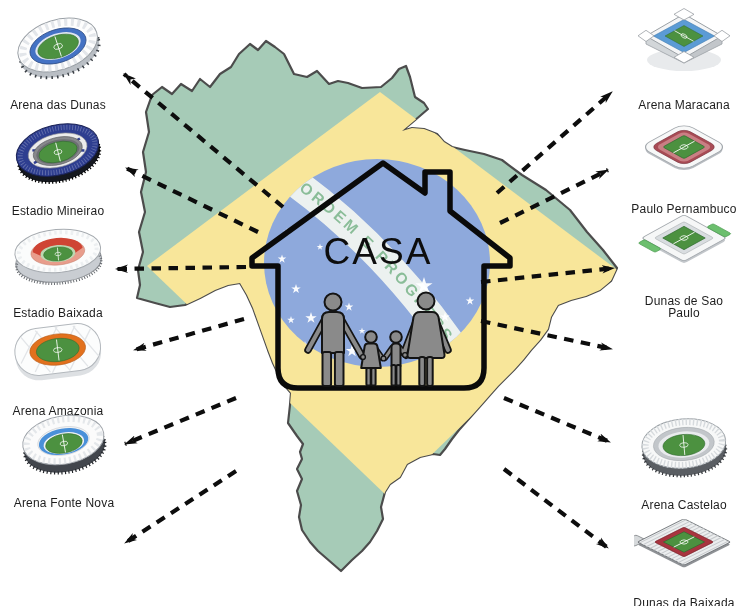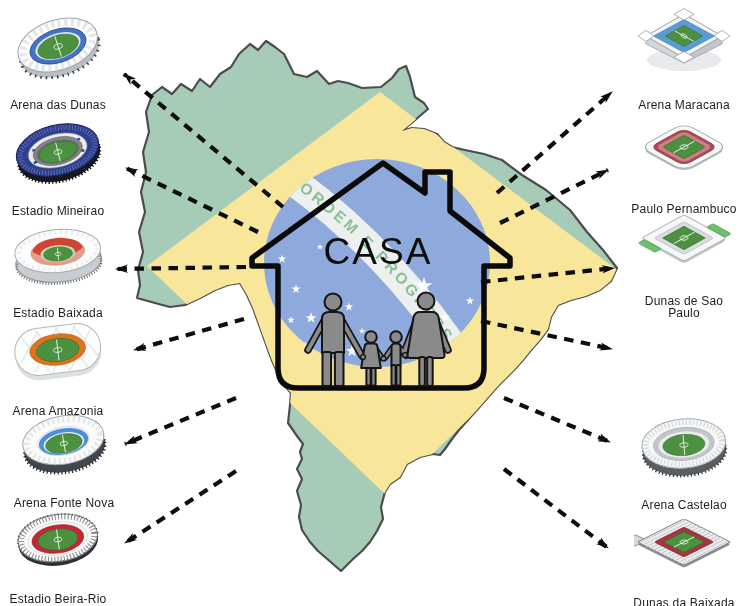--- a/index.html
+++ b/index.html
@@ -238,36 +238,20 @@
         <ellipse cx="50" cy="37.5" rx="25" ry="13" fill="#4a90d9"></ellipse>
         <ellipse cx="50" cy="39" rx="20.5" ry="10.5" fill="#eef1f3"></ellipse>
         <ellipse cx="50" cy="39.5" rx="18.5" ry="9.5" fill="#4c9140" stroke="#33702f" stroke-width=".6"></ellipse>
         <line x1="50" y1="30.5" x2="50" y2="48.5" stroke="#fff" stroke-width=".8"></line>
         <ellipse cx="50" cy="39.5" rx="3.8" ry="2.2" fill="none" stroke="#fff" stroke-width=".7"></ellipse>
       </g>
     </svg>
     <div class="stadium-label">Arena Fonte Nova</div>
   </div>
 
-  <div class="stadium-block" style="left:2px;top:500px">
-    <svg class="stadium-svg" viewBox="0 0 100 80">
-      <g transform="rotate(-8 50 40)">
-        <ellipse cx="50" cy="42" rx="40" ry="23.5" fill="#2c2f33"></ellipse>
-        <ellipse cx="50" cy="38" rx="40" ry="23.5" fill="#fcfcfc" stroke="#7c8085"></ellipse>
-        <ellipse cx="50" cy="38" rx="40" ry="23.5" fill="none" stroke="#595d62" stroke-width="2" stroke-dasharray="1 2.6"></ellipse>
-        <ellipse cx="50" cy="38" rx="36.5" ry="21" fill="none" stroke="#83878c" stroke-width="5.5" stroke-dasharray="1 2.2"></ellipse>
-        <ellipse cx="50" cy="38.5" rx="30" ry="16.5" fill="#f6f7f7" stroke="#c0c4c8" stroke-width=".5"></ellipse>
-        <ellipse cx="50" cy="39" rx="26" ry="14" fill="#c62631" stroke="#8e1a23" stroke-width=".6"></ellipse>
-        <ellipse cx="50" cy="39.5" rx="20" ry="10.5" fill="#4c9140" stroke="#33702f" stroke-width=".6"></ellipse>
-        <line x1="50" y1="29.5" x2="50" y2="49.5" stroke="#fff" stroke-width=".8"></line>
-        <ellipse cx="50" cy="39.5" rx="4" ry="2.3" fill="none" stroke="#fff" stroke-width=".7"></ellipse>
-      </g>
-    </svg>
-    <div class="stadium-label">Estadio Beira-Rio</div>
-  </div>
 
   <div class="stadium-block" style="left:628px;top:6px">
     <svg class="stadium-svg" viewBox="0 0 100 80">
       <ellipse cx="50" cy="54" rx="37" ry="11" fill="#e8eaec"></ellipse>
       <polygon points="12,30 50,49 50,57 12,38" fill="#d2d6d9" stroke="#9aa0a5" stroke-width=".8"></polygon>
       <polygon points="88,30 50,49 50,57 88,38" fill="#c2c6ca" stroke="#9aa0a5" stroke-width=".8"></polygon>
       <polygon points="50,8 88,30 50,52 12,30" fill="#f4f5f6" stroke="#9aa0a5"></polygon>
       <polygon points="50,13.5 80.5,30 50,46.5 19.5,30" fill="#5b9bd5" stroke="#3f7ab0" stroke-width=".6"></polygon>
       <polygon points="50,19.5 69,30 50,40.5 31,30" fill="#4c9140" stroke="#2f6b2f" stroke-width=".5"></polygon>
       <line x1="40.5" y1="24.7" x2="59.5" y2="35.2" stroke="#fff" stroke-width=".8"></line>

